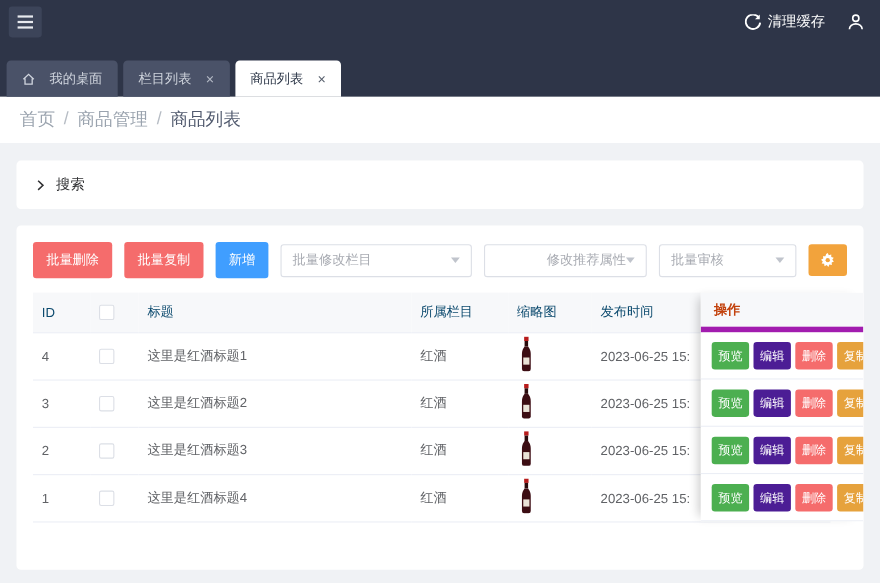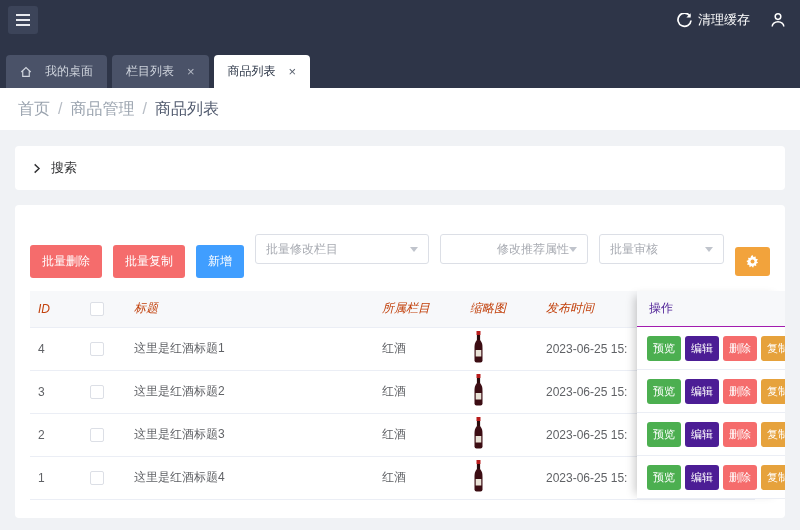--- a/index.html
+++ b/index.html
@@ -53,21 +53,21 @@
   .search-card {
     padding:13px 16px; display:flex; align-items:center; gap:9px;
     color:#303133; font-size:13px; margin-bottom:15px; cursor:pointer;
   }
   .main-card { padding:15px 15px 15px 15px; height:313px; position:relative; overflow:hidden; }
 
   
   .toolbar { display:flex; align-items:center; gap:11px; margin-bottom:13px; }
   .btn {
     border:none; color:#fff; font-size:12px; padding:8px 12px;
-    border-radius:3px; cursor:pointer; font-family:inherit; white-space:nowrap;margin-top:25px;
+    border-radius:3px; cursor:pointer; font-family:inherit; white-space:nowrap;
   }
   .btn-danger { background:#f56c6c; }
   .btn-primary { background:#409eff; }
   .btn-gear {
     background:#f2a33c; width:36px; height:29px; padding:0;
     display:flex; align-items:center; justify-content:center; font-size:15px;
   }
   .select {
     height:30px; border:1px solid #dcdfe6; border-radius:3px; background:#fff;
     display:flex; align-items:center; justify-content:space-between;
@@ -76,44 +76,44 @@
   .sel-cat { width:178px;font-family:Liberation Mono, monospace; } .sel-rec { width:152px;justify-content:flex-end; } .sel-audit { width:128px; }
   .caret {
     width:0; height:0; border-left:4px solid transparent;
     border-right:4px solid transparent; border-top:5px solid #c0c4cc;
   }
 
   
   .table-wrap { position:relative; margin-right:-15px; }
   table { width:725px; border-collapse:collapse; table-layout:fixed; }
   th {
-    background:#f7f8fa; color:#c2410c; font-weight:normal; text-align:left;
-    height:36px; padding:0 8px; border-bottom:1px solid #ebeef5; font-size:12px;font-style:italic;
+    background:#f7f8fa; color:#0c4a6e; font-weight:normal; text-align:left;
+    height:36px; padding:0 8px; border-bottom:1px solid #ebeef5; font-size:12px;
   }
   td {
     height:43px; padding:0 8px; border-bottom:1px solid #ebeef5;
     color:#606266; white-space:nowrap; overflow:hidden;
   }
   .col-id { width:52px; } .col-cb { width:44px; } .col-title { width:248px; }
   .col-cat { width:88px; } .col-thumb { width:76px; } .col-time { width:auto; }
 
   .checkbox {
     display:inline-block; width:14px; height:14px; border:1px solid #dcdfe6;
     border-radius:2px; background:#fff; cursor:pointer; vertical-align:middle;
   }
   .thumb { display:inline-block; vertical-align:middle; }
 
   
   .fixed-actions {
     position:absolute; top:0; right:0; width:148px; background:#fff;
     box-shadow:-7px 0 9px -5px rgba(0,0,0,.22); overflow:hidden;
   }
   .fa-header {
-    height:36px; background:#f7f8fa; color:#4c1d95; display:flex;
-    align-items:center; padding-left:12px; border-bottom:1px solid #a21caf;
+    height:36px; background:#f7f8fa; color:#c2410c; display:flex;
+    align-items:center; padding-left:12px; border-bottom:5px solid #a21caf;font-weight:bold;
   }
   .fa-row {
     height:43px; display:flex; align-items:center; gap:4px; padding-left:10px;
     border-bottom:1px solid #ebeef5; white-space:nowrap;
   }
   .mini {
     border:none; color:#fff; font-size:11px; padding:5px 6px; border-radius:3px;
     cursor:pointer; font-family:inherit; flex:0 0 auto;
   }
   .m-preview { background:#4caf50; } .m-edit { background:#4c1d95; }

